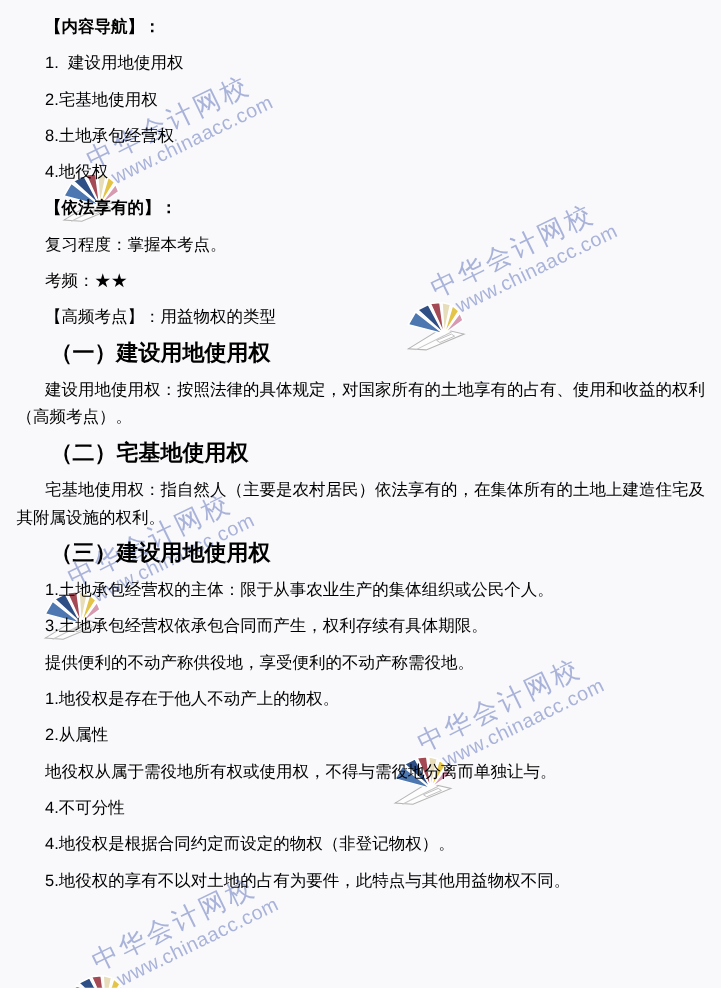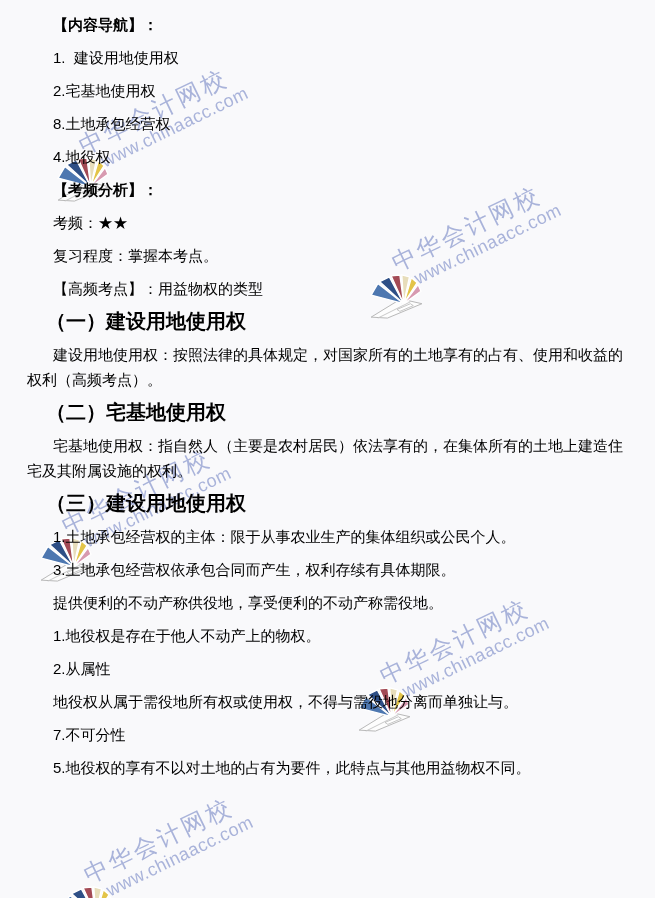--- a/index.html
+++ b/index.html
@@ -19,21 +19,21 @@
   }
   
   .content {
     position: relative;
     z-index: 1;
     padding: 4px 12px 0 15px;
     font-size: 15px;
     line-height: 25px;
   }
   .content p {
-    margin: 8px 12px;
+    margin: 8px 0;
     text-indent: 26px;
     white-space: pre-wrap;
   }
   .content p.bold-line { font-weight: bold; }
   .content h3 {
     margin: 8px 0;
     font-size: 20px;
     font-weight: bold;
     line-height: 25px;
     text-indent: 31px;
@@ -154,36 +154,37 @@
   </div>
 
   <div class="content">
 
     <p class="bold-line">【内容导航】：</p>
     <p>1.  建设用地使用权</p>
     <p>2.宅基地使用权</p>
     <p>8.土地承包经营权</p>
     <p>4.地役权</p>
 
-    <p class="bold-line">【考频分析】：</p>
+    <p class="bold-line">【依法享有的】：</p>
+    <p>复习程度：掌握本考点。</p>
     <p>考频：★★</p>
-    <p>复习程度：掌握本考点。</p>
     <p>【高频考点】：用益物权的类型</p>
 
     <h3>（一）建设用地使用权</h3>
     <p>建设用地使用权：按照法律的具体规定，对国家所有的土地享有的占有、使用和收益的权利（高频考点）。</p>
 
     <h3>（二）宅基地使用权</h3>
     <p>宅基地使用权：指自然人（主要是农村居民）依法享有的，在集体所有的土地上建造住宅及其附属设施的权利。</p>
 
     <h3>（三）建设用地使用权</h3>
     <p>1.土地承包经营权的主体：限于从事农业生产的集体组织或公民个人。</p>
     <p>3.土地承包经营权依承包合同而产生，权利存续有具体期限。</p>
 
     <p>提供便利的不动产称供役地，享受便利的不动产称需役地。</p>
     <p>1.地役权是存在于他人不动产上的物权。</p>
     <p>2.从属性</p>
     <p>地役权从属于需役地所有权或使用权，不得与需役地分离而单独让与。</p>
-    <p>7.不可分性</p>
+    <p>4.不可分性</p>
+    <p>4.地役权是根据合同约定而设定的物权（非登记物权）。</p>
     <p>5.地役权的享有不以对土地的占有为要件，此特点与其他用益物权不同。</p>
 
   </div>
 </div>
 
 </body></html>

